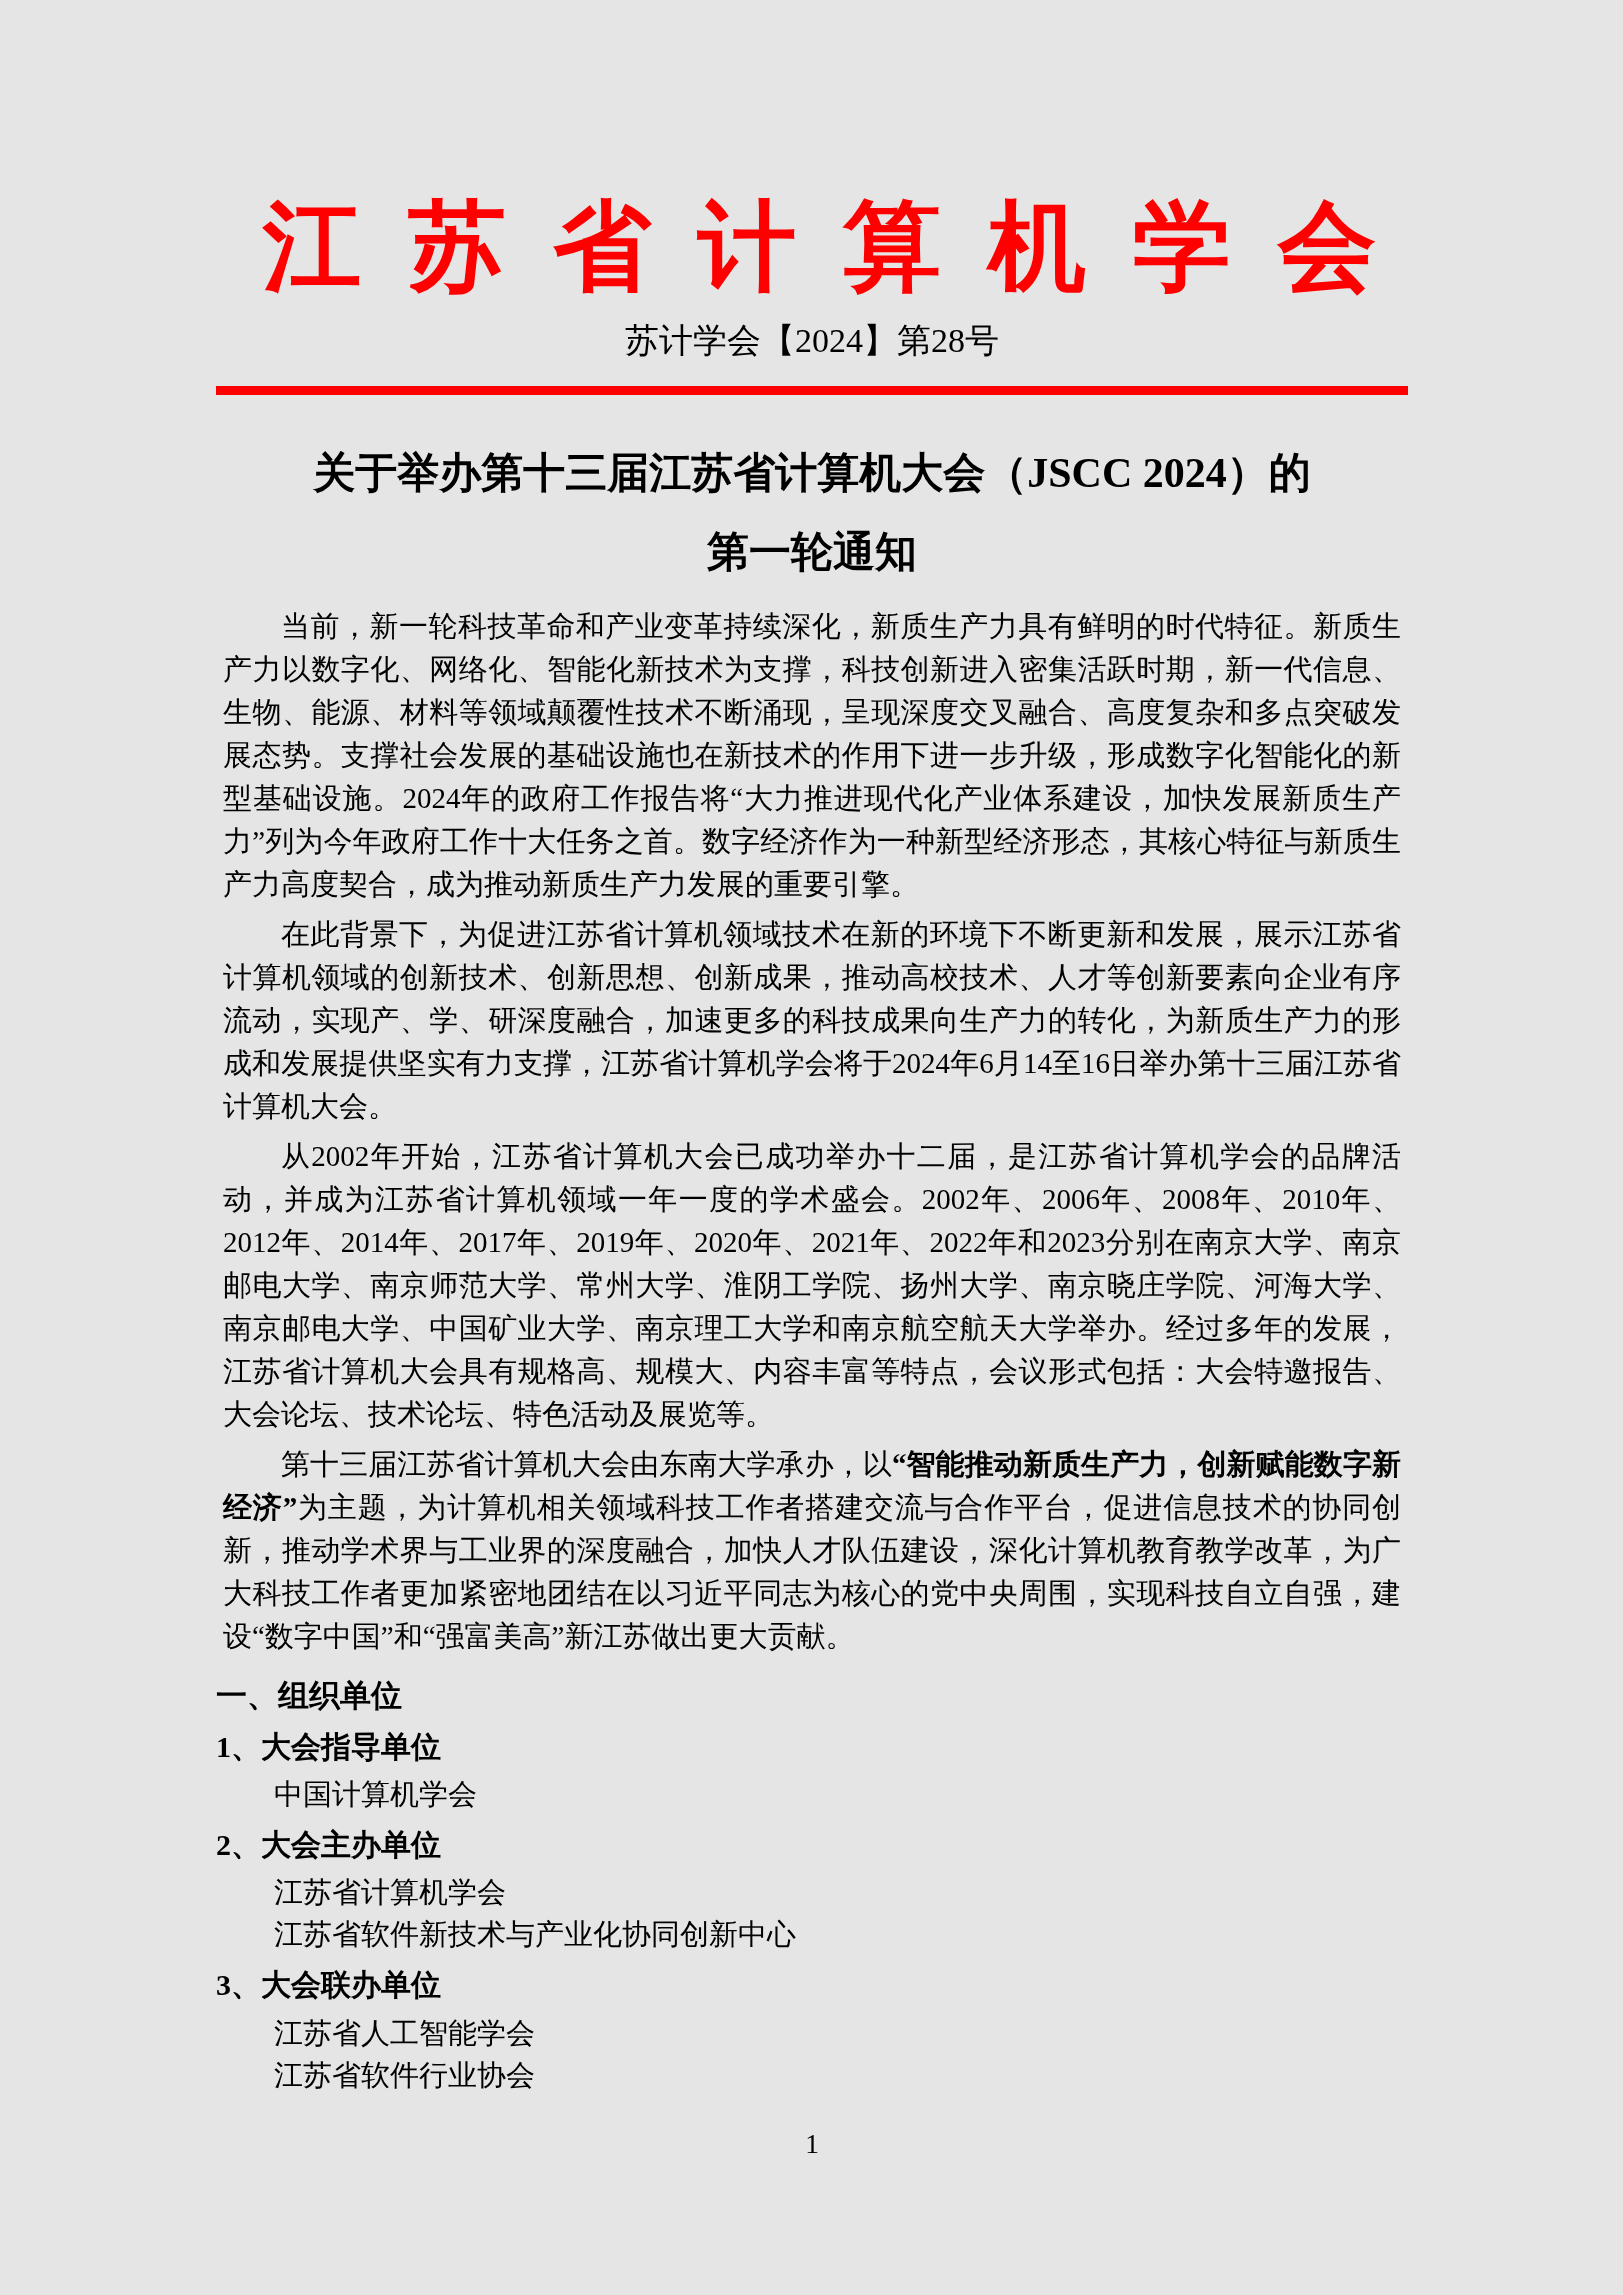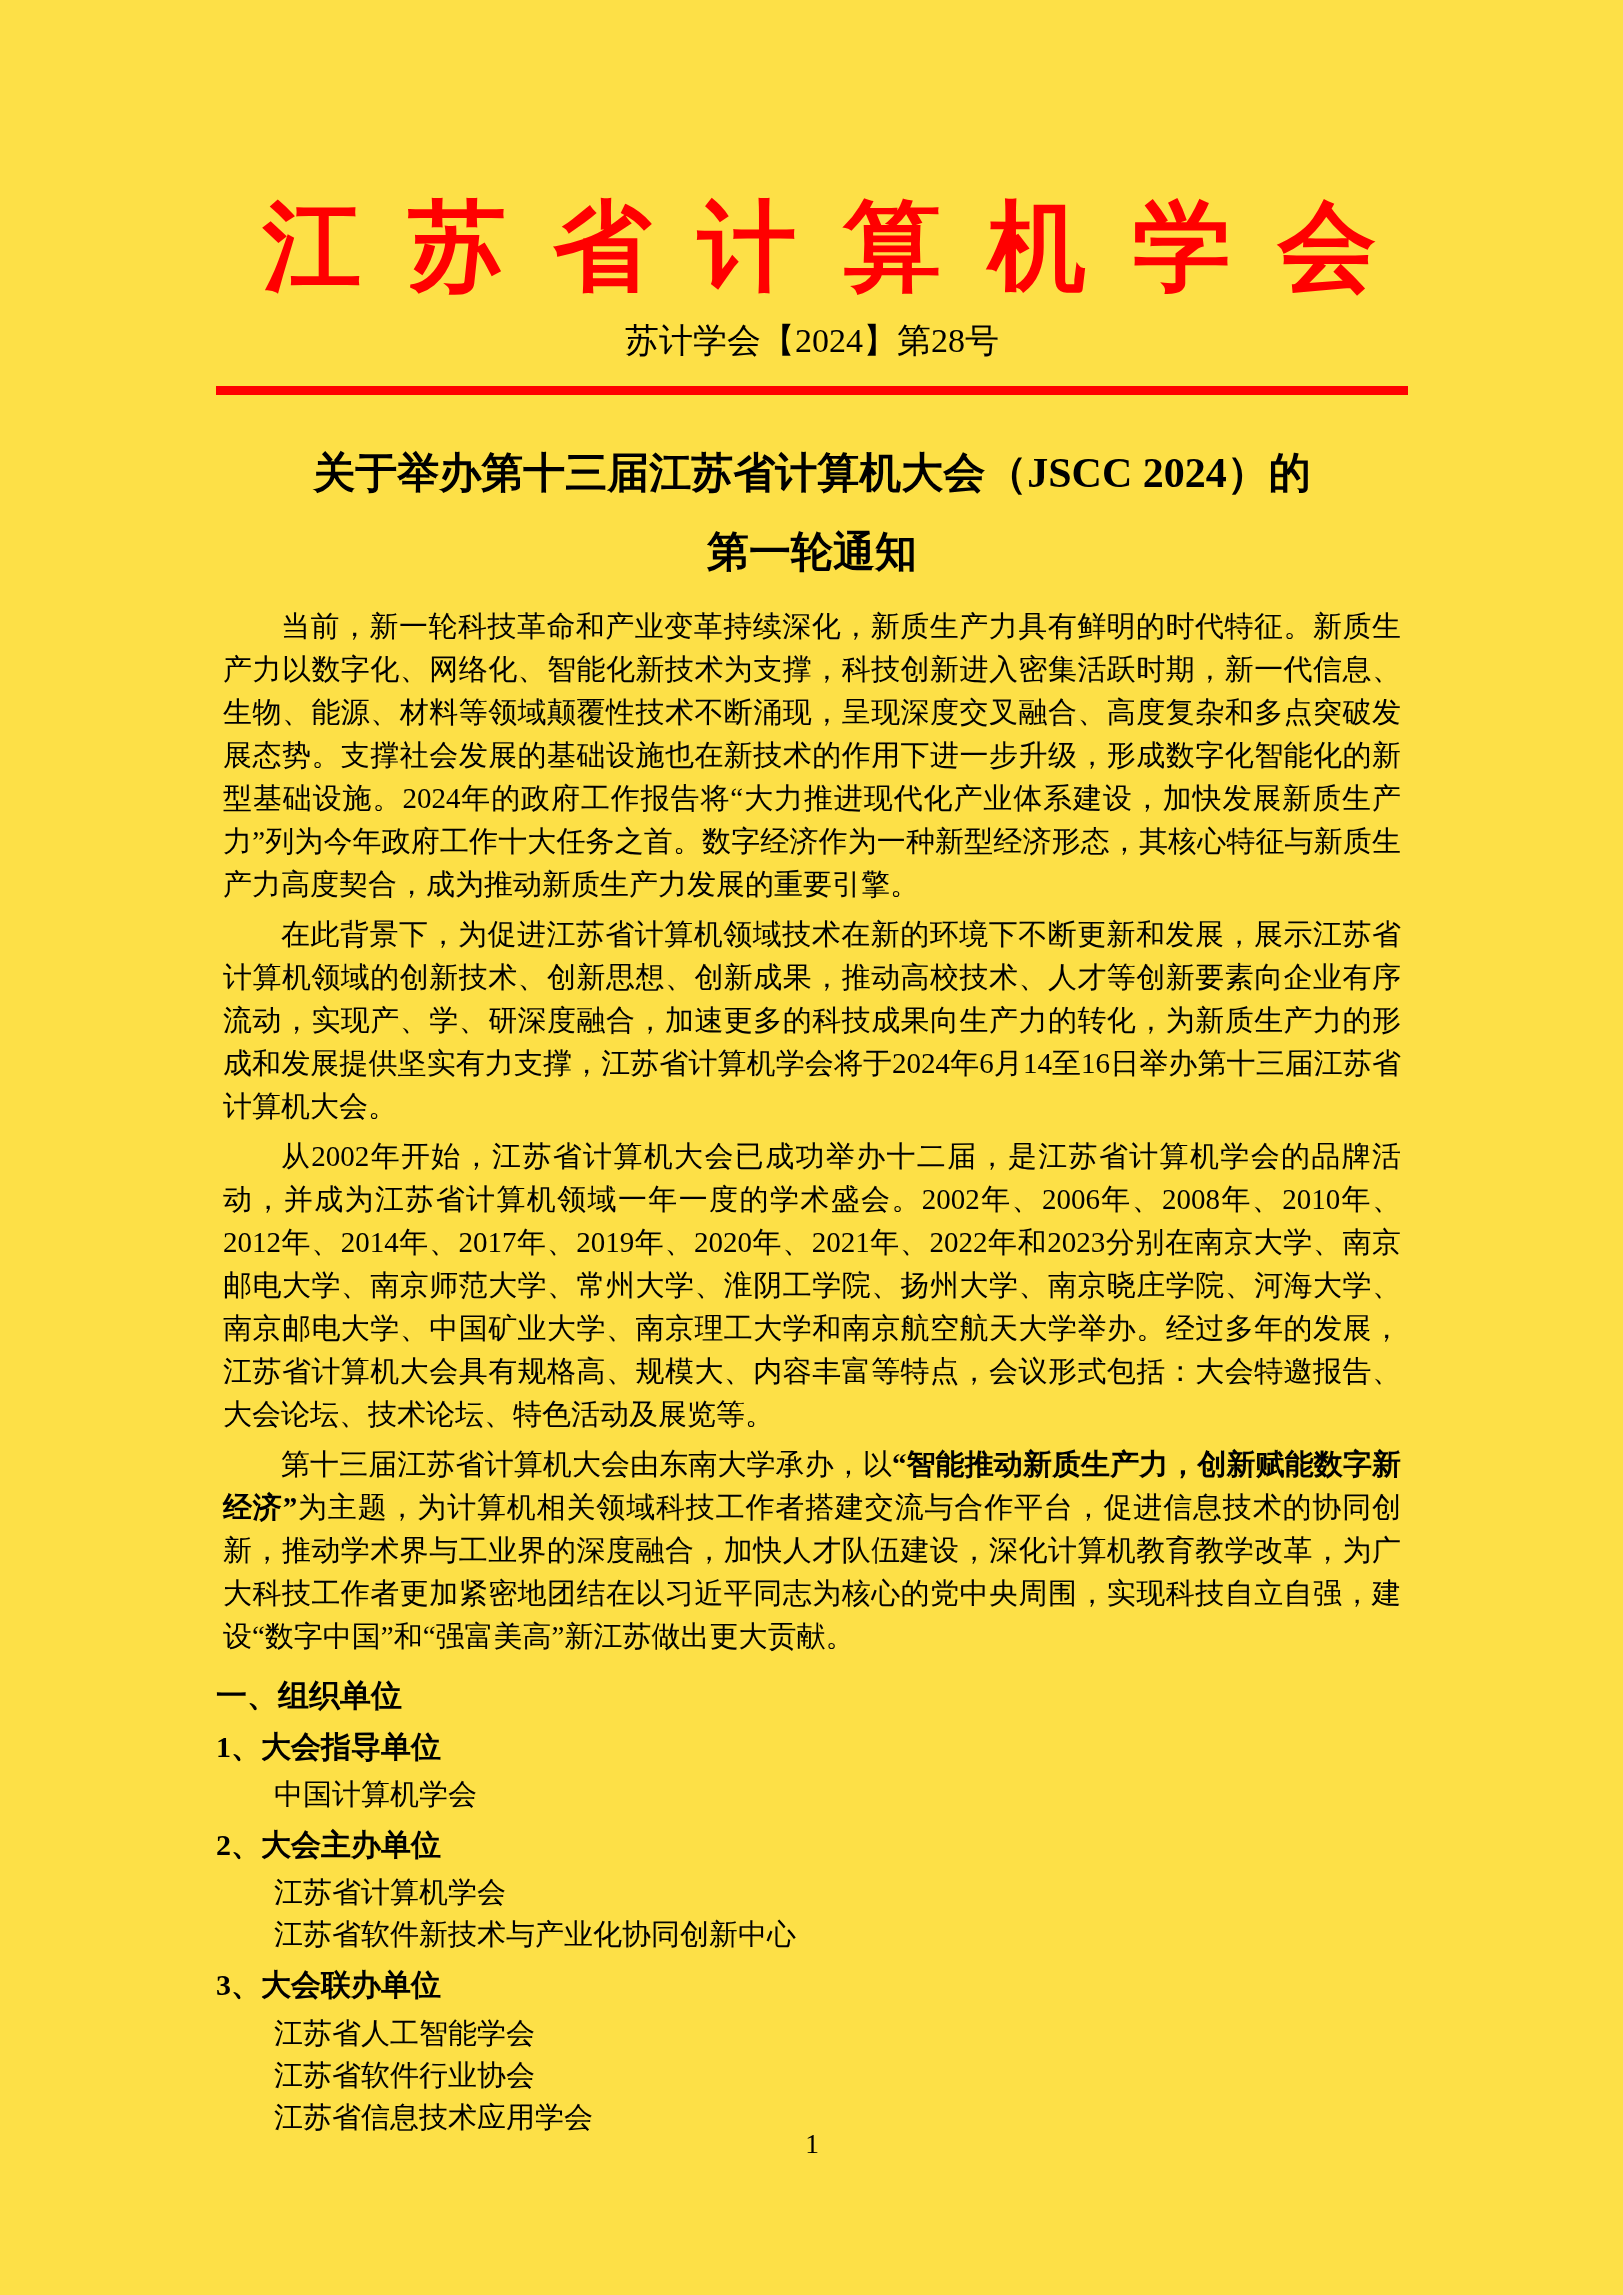--- a/index.html
+++ b/index.html
@@ -5,21 +5,21 @@
   html, body {
     margin: 0;
     padding: 0;
     background: #ffffff;
   }
   .page {
     position: relative;
     width: 1624px;
     height: 2295px;
     margin: 0 auto;
-    background: #fde047;
+    background: #e5e5e5;
     overflow: hidden;
     color: #000000;
     font-family: "Liberation Serif", "DejaVu Serif", serif;
   }
   .inner {
     position: absolute;
     left: 216px;
     top: 0;
     width: 1192px;
   }
@@ -129,20 +129,19 @@
 
     <div id="subsections">
         <div class="sub-heading">1、大会指导单位</div>
         <div class="org-item">中国计算机学会</div>
         <div class="sub-heading">2、大会主办单位</div>
         <div class="org-item">江苏省计算机学会</div>
         <div class="org-item">江苏省软件新技术与产业化协同创新中心</div>
         <div class="sub-heading">3、大会联办单位</div>
         <div class="org-item">江苏省人工智能学会</div>
         <div class="org-item">江苏省软件行业协会</div>
-        <div class="org-item">江苏省信息技术应用学会</div>
       </div>
 
   </div>
 
   <div class="page-number">1</div>
 </div>
 
 
 </body></html>

